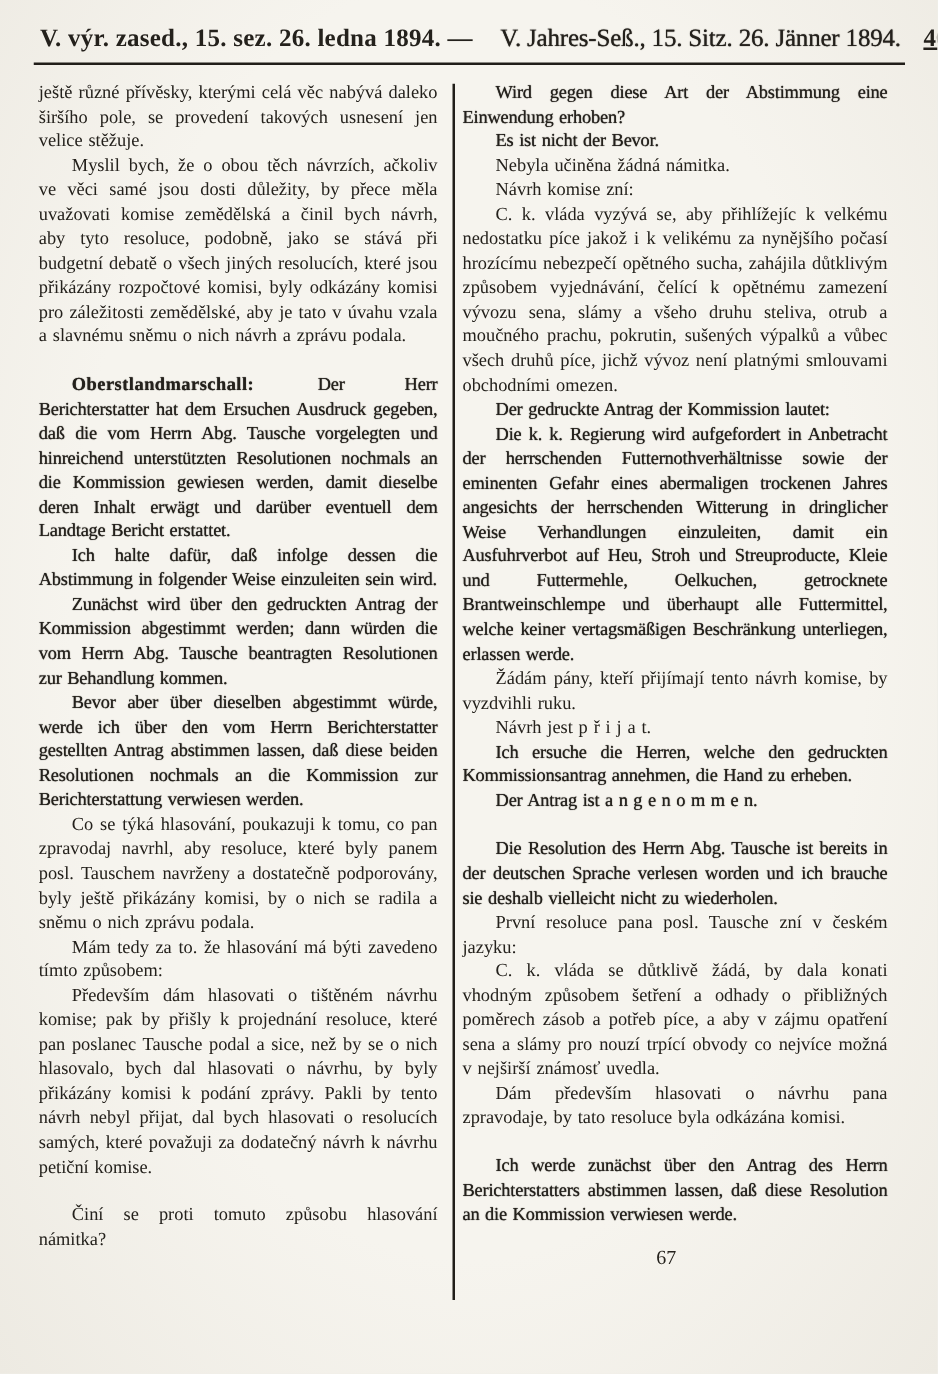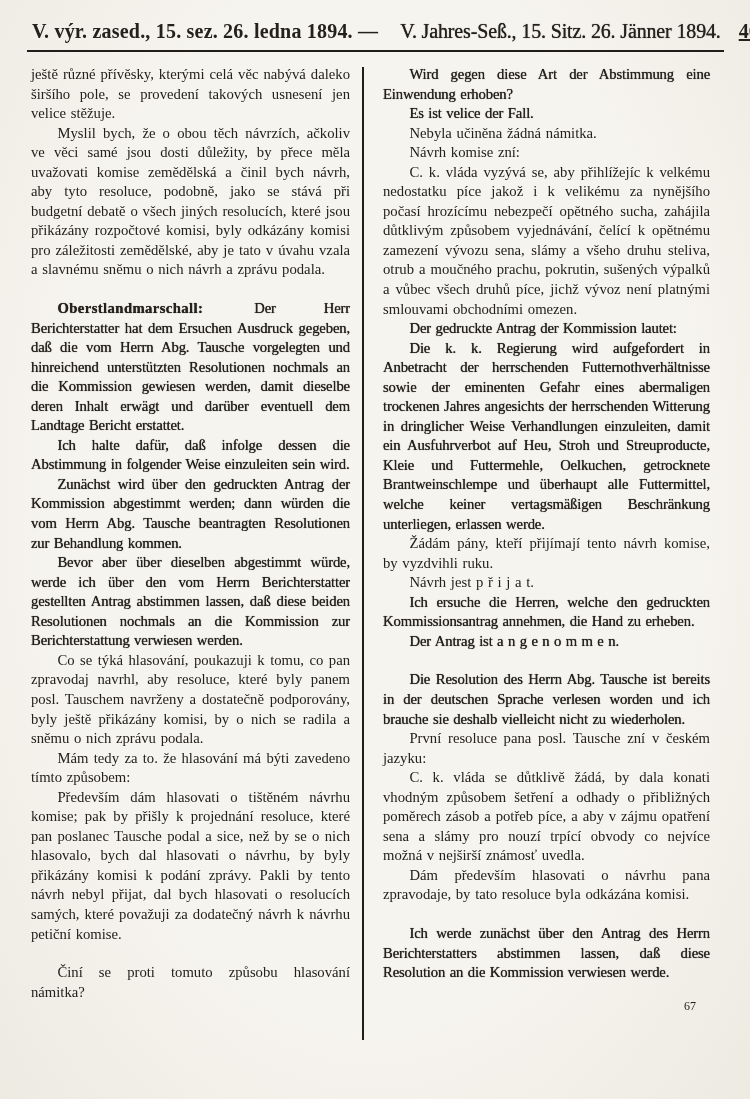--- a/index.html
+++ b/index.html
@@ -33,21 +33,21 @@
     border-top: 2px solid #211e19;
     margin: 7px 26px 0 27px;
   }
   .columns {
     display: flex;
     padding: 13px 30px 0 31px;
     align-items: stretch;
   }
   .col { width: 331px; }
   .col-left  { padding-right: 12px; }
-  .col-right { padding-left: 19px; width: 346px; }
+  .col-right { padding-left: 6px; width: 346px; }
   .divider {
     width: 2px;
     background: #211e19;
     margin-top: 2px;
     height: 973px;
     flex: none;
   }
   p {
     text-align: justify;
     font-size: 14.7px;
@@ -60,22 +60,22 @@
   .fraktur {
     text-shadow: 0 0 0.8px currentColor;
     letter-spacing: -0.15px;
   }
   .lead {
     font-weight: bold;
     letter-spacing: 0.4px;
     padding-right: 3px;
   }
   .signature {
-    text-align: right;
-    font-size: 12px;
+    text-align: center;
+    font-size: 16px;
     margin-top: 14px;
     padding-right: 14px;
     text-indent: 0;
   }
 </style>
 </head>
 <body>
 
 <div class="page">
 
@@ -99,21 +99,21 @@
       <p class="indent">Co se týká hlasování, poukazuji k tomu, co pan zpravodaj navrhl, aby resoluce, které byly panem posl. Tauschem navrženy a dostatečně podporovány, byly ještě přikázány komisi, by o nich se radila a sněmu o nich zprávu podala.</p>
       <p class="indent">Mám tedy za to. že hlasování má býti zavedeno tímto způsobem:</p>
       <p class="indent">Především dám hlasovati o tištěném návrhu komise; pak by přišly k projednání resoluce, které pan poslanec Tausche podal a sice, než by se o nich hlasovalo, bych dal hlasovati o návrhu, by byly přikázány komisi k podání zprávy. Pakli by tento návrh nebyl přijat, dal bych hlasovati o resolucích samých, které považuji za dodatečný návrh k návrhu petiční komise.</p>
       <p class="indent gap">Činí se proti tomuto způsobu hlasování námitka?</p>
     </div>
 
     <div class="divider"></div>
 
     <div class="col col-right">
       <p class="indent fraktur">Wird gegen diese Art der Abstimmung eine Einwendung erhoben?</p>
-      <p class="indent fraktur">Es ist velice der Fall.</p>
+      <p class="indent fraktur">Es ist nicht der Bevor.</p>
       <p class="indent">Nebyla učiněna žádná námitka.</p>
       <p class="indent">Návrh komise zní:</p>
       <p class="indent">C. k. vláda vyzývá se, aby přihlížejíc k velkému nedostatku píce jakož i k velikému za nynějšího počasí hrozícímu nebezpečí opětného sucha, zahájila důtklivým způsobem vyjednávání, čelící k opětnému zamezení vývozu sena, slámy a všeho druhu steliva, otrub a moučného prachu, pokrutin, sušených výpalků a vůbec všech druhů píce, jichž vývoz není platnými smlouvami obchodními omezen.</p>
       <p class="indent fraktur">Der gedruckte Antrag der Kommission lautet:</p>
       <p class="indent fraktur">Die k. k. Regierung wird aufgefordert in Anbetracht der herrschenden Futternothverhältnisse sowie der eminenten Gefahr eines abermaligen trockenen Jahres angesichts der herrschenden Witterung in dringlicher Weise Verhandlungen einzuleiten, damit ein Ausfuhrverbot auf Heu, Stroh und Streuproducte, Kleie und Futtermehle, Oelkuchen, getrocknete Brantweinschlempe und überhaupt alle Futtermittel, welche keiner vertagsmäßigen Beschränkung unterliegen, erlassen werde.</p>
       <p class="indent">Žádám pány, kteří přijímají tento návrh komise, by vyzdvihli ruku.</p>
       <p class="indent">Návrh jest p ř i j a t.</p>
       <p class="indent fraktur">Ich ersuche die Herren, welche den gedruckten Kommissionsantrag annehmen, die Hand zu erheben.</p>
       <p class="indent fraktur">Der Antrag ist a n g e n o m m e n.</p>
       <p class="indent gap fraktur">Die Resolution des Herrn Abg. Tausche ist bereits in der deutschen Sprache verlesen worden und ich brauche sie deshalb vielleicht nicht zu wiederholen.</p>

